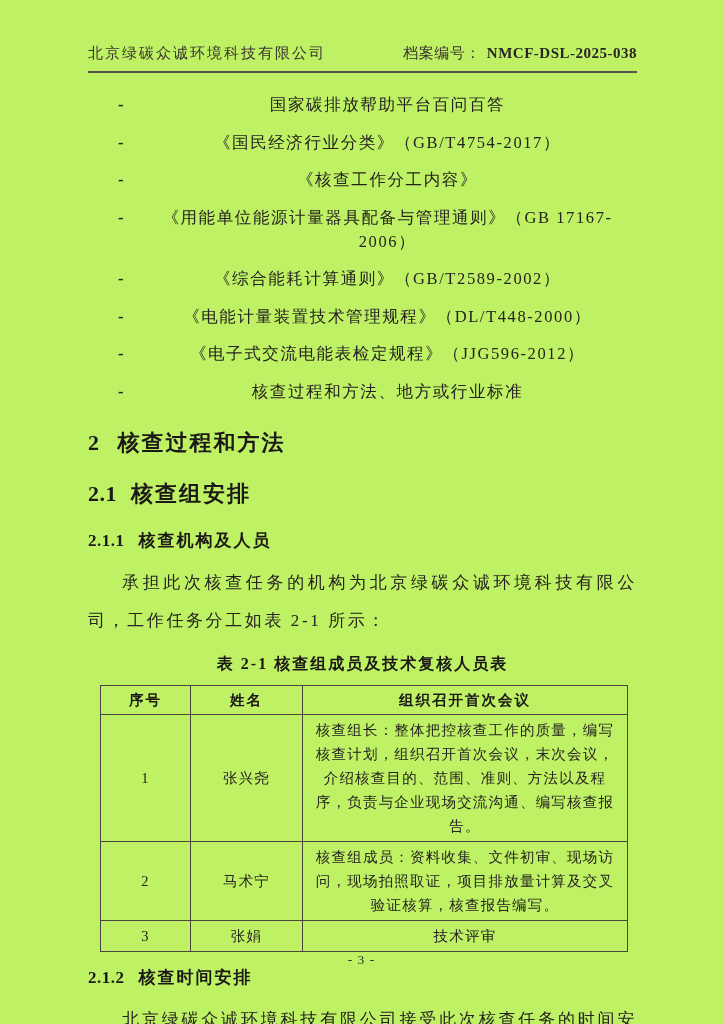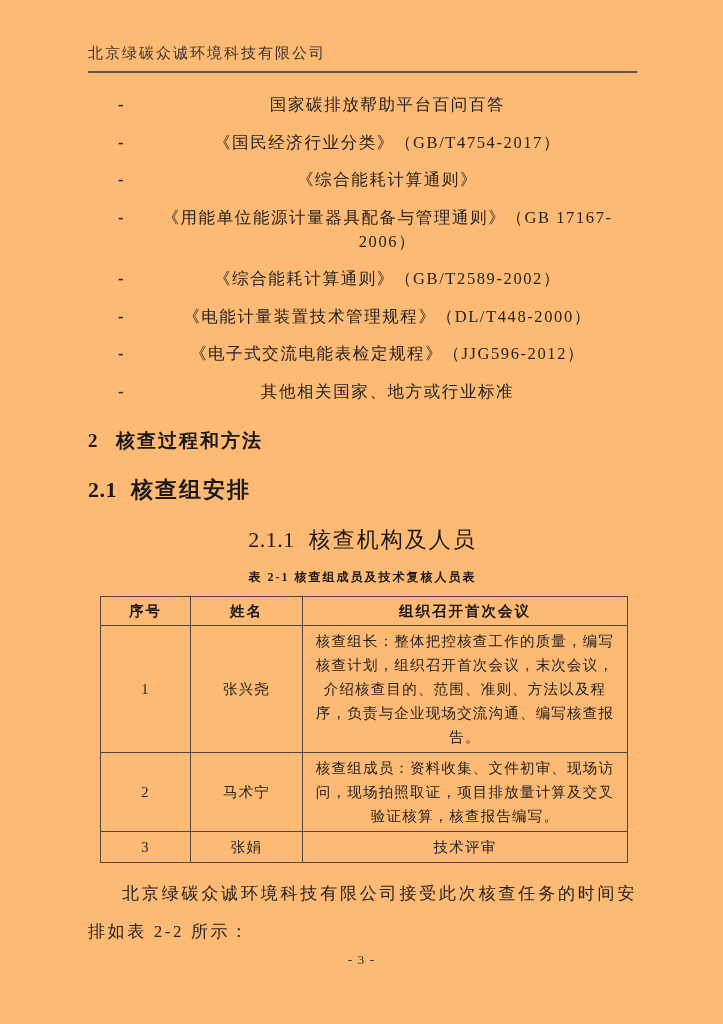--- a/index.html
+++ b/index.html
@@ -5,21 +5,21 @@
   * { margin: 0; padding: 0; box-sizing: border-box; }
   html, body { background: #ffffff; }
   body {
     width: 723px; height: 1024px;
     font-family: "Liberation Serif", "DejaVu Serif", serif;
     color: #1e1e1e;
     overflow: hidden;
   }
   .page {
     width: 723px; height: 1024px;
-    background: #fdba74;
+    background: #bef264;
     padding: 44px 86px 0 88px;
     position: relative;
   }
   
   .doc-header {
     display: flex; justify-content: space-between; align-items: flex-end;
     font-size: 15px; letter-spacing: 2px;
     color: #3a3330;
     padding-bottom: 8px;
     border-bottom: 2px solid #5a524e;
@@ -35,39 +35,39 @@
     letter-spacing: 1.6px;
     color: #262220;
   }
   .ref-item .dash {
     width: 20px; flex: 0 0 20px;
     margin-left: 30px;
     font-weight: bold;
   }
   .ref-item .ref-text { flex: 1; text-align: center; }
   
-  .h-l1 { font-size: 19px; font-weight: bold; letter-spacing: 2px; margin-top: 24px; color: #1b1816; }
+  .h-l1 { font-size: 22px; font-weight: bold; letter-spacing: 2px; margin-top: 24px; color: #1b1816; }
   .h-l2 { font-size: 22px; font-weight: bold; letter-spacing: 2px; margin-top: 21px; color: #1b1816; }
-  .h-l3 { font-size: 22px; font-weight: normal; letter-spacing: 2px; margin-top: 20px; color: #1b1816; text-align: center; }
+  .h-l3 { font-size: 17px; font-weight: bold; letter-spacing: 2px; margin-top: 20px; color: #1b1816; }
   .h-num { margin-right: 18px; letter-spacing: 0.5px; }
   .h-l2 .h-num, .h-l3 .h-num { margin-right: 14px; }
   
   .para {
     margin-top: 12px;
     font-size: 17px; line-height: 38px;
     text-indent: 2em;
     text-align: justify;
     letter-spacing: 2.6px;
     color: #262220;
   }
   
   .tbl-caption {
     margin-top: 14px;
     text-align: center;
-    font-size: 12px; font-weight: bold;
+    font-size: 16px; font-weight: bold;
     letter-spacing: 2px;
     color: #1b1816;
   }
   table.grid {
     width: 527px;
     margin: 10px auto 0 12px;
     border-collapse: collapse;
     table-layout: fixed;
   }
   table.grid th, table.grid td {
@@ -93,69 +93,73 @@
     color: #2b2b2b;
   }
 </style>
 </head>
 <body>
 
 <div class="page">
 
   <div class="doc-header">
     <span class="company">北京绿碳众诚环境科技有限公司</span>
+    <span class="docno">
+      <span>档案编号：</span><span class="num">NMCF-DSL-2025-038</span>
+    </span>
   </div>
 
   <div class="ref-list">
     <div class="ref-item">
       <span class="dash">-</span>
       <span class="ref-text">国家碳排放帮助平台百问百答</span>
     </div>
     <div class="ref-item">
       <span class="dash">-</span>
       <span class="ref-text">《国民经济行业分类》（GB/T4754-2017）</span>
     </div>
     <div class="ref-item">
       <span class="dash">-</span>
-      <span class="ref-text">《综合能耗计算通则》</span>
+      <span class="ref-text">《核查工作分工内容》</span>
     </div>
     <div class="ref-item">
       <span class="dash">-</span>
       <span class="ref-text">《用能单位能源计量器具配备与管理通则》（GB 17167-2006）</span>
     </div>
     <div class="ref-item">
       <span class="dash">-</span>
       <span class="ref-text">《综合能耗计算通则》（GB/T2589-2002）</span>
     </div>
     <div class="ref-item">
       <span class="dash">-</span>
       <span class="ref-text">《电能计量装置技术管理规程》（DL/T448-2000）</span>
     </div>
     <div class="ref-item">
       <span class="dash">-</span>
       <span class="ref-text">《电子式交流电能表检定规程》（JJG596-2012）</span>
     </div>
     <div class="ref-item">
       <span class="dash">-</span>
-      <span class="ref-text">其他相关国家、地方或行业标准</span>
+      <span class="ref-text">核查过程和方法、地方或行业标准</span>
     </div>
   </div>
 
   <div class="h-l1">
     <span class="h-num">2</span><span>核查过程和方法</span>
   </div>
 
   <div class="h-l2">
     <span class="h-num">2.1</span><span>核查组安排</span>
   </div>
 
   <div class="h-l3">
     <span class="h-num">2.1.1</span><span>核查机构及人员</span>
   </div>
 
+  <p class="para">承担此次核查任务的机构为北京绿碳众诚环境科技有限公司，工作任务分工如表 2-1 所示：</p>
 
   <div class="tbl-caption">表 2-1  核查组成员及技术复核人员表</div>
 
   <table class="grid">
     <colgroup>
         <col class="c-no">
         <col class="c-name">
         <col class="c-duty">
       </colgroup>
     <thead>
@@ -177,18 +181,21 @@
         <td class="duty">核查组成员：资料收集、文件初审、现场访问，现场拍照取证，项目排放量计算及交叉验证核算，核查报告编写。</td>
       </tr>
       <tr>
         <td>3</td>
         <td>张娟</td>
         <td class="duty">技术评审</td>
       </tr>
     </tbody>
   </table>
 
+  <div class="h-l3" style="margin-top:14px;">
+    <span class="h-num">2.1.2</span><span>核查时间安排</span>
+  </div>
 
   <p class="para">北京绿碳众诚环境科技有限公司接受此次核查任务的时间安排如表 2-2 所示：</p>
 
   <div class="footer">- 3 -</div>
 
 </div>
 
 </body></html>

